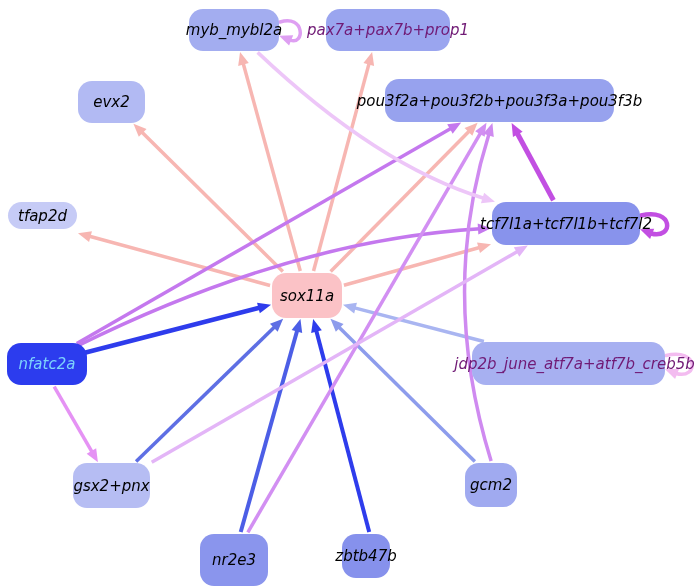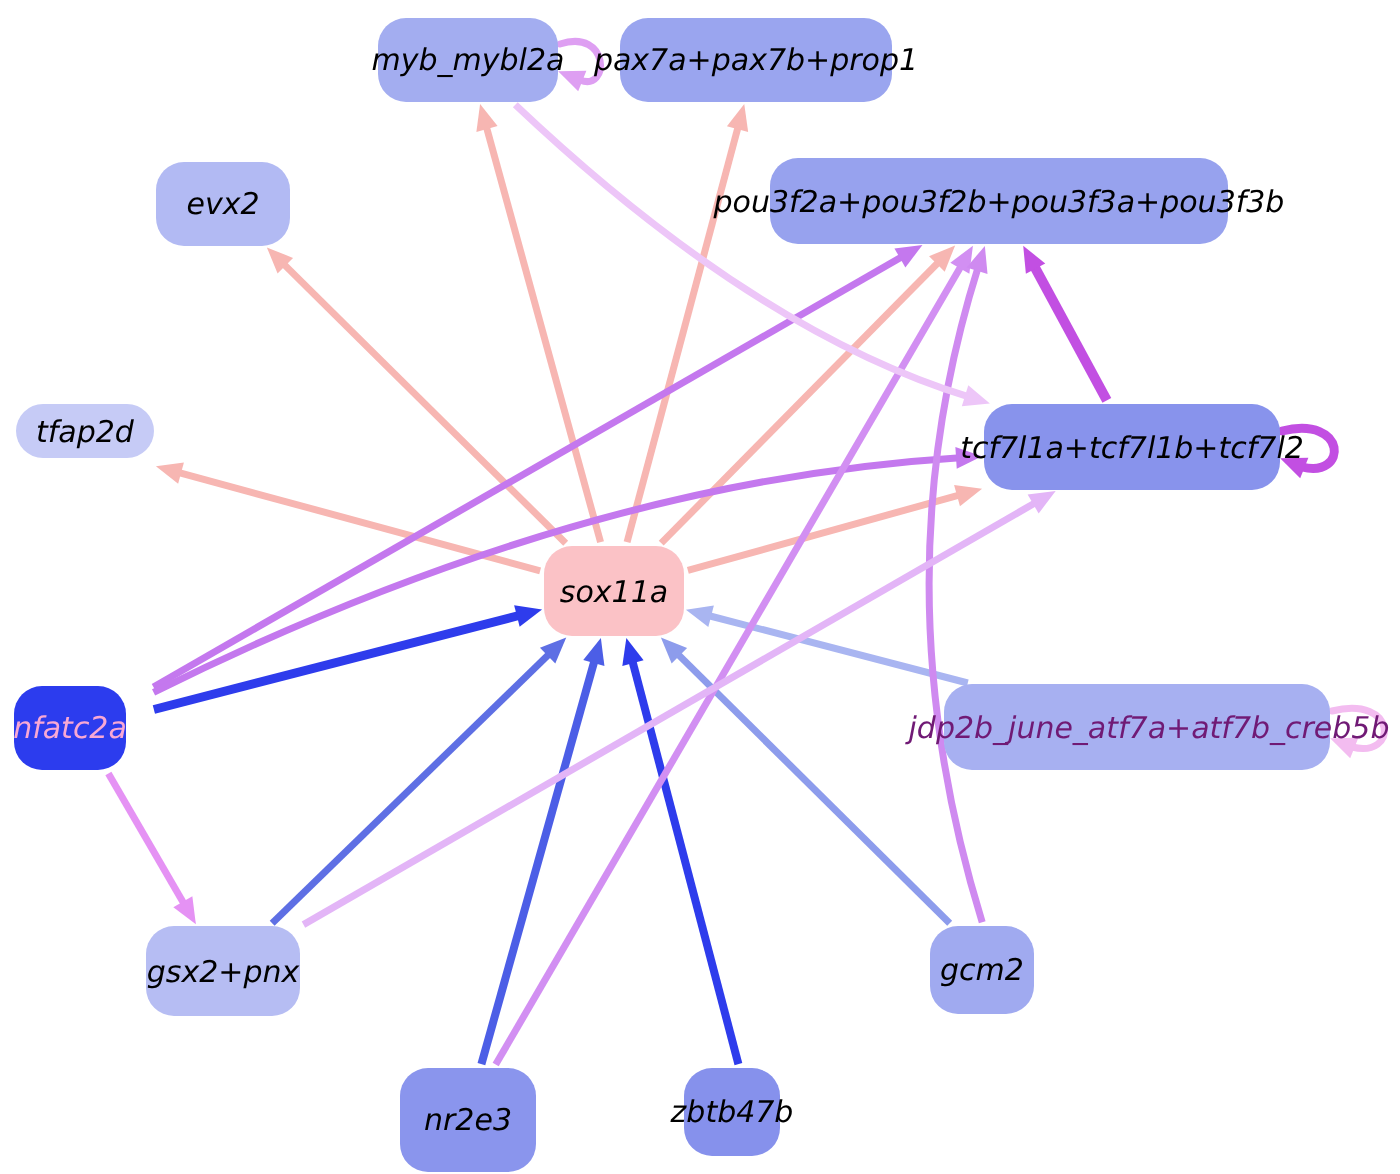--- a/index.html
+++ b/index.html
@@ -73,39 +73,39 @@
       <polygon points="640.0715233091147,229.1286093236459,654.1843690105707,228.85006631638032,650.0990715706755,239.06330991611816" fill="#c24fe2"></polygon>
       <path d="M 280 22 C 305 14 305 46 290 40" stroke="#de9ff2" stroke-width="3.5" fill="none" stroke-linecap="round"></path>
       <polygon points="279.07152330911475,35.6286093236459,293.18436901057066,35.35006631638032,289.0990715706755,45.56330991611817" fill="#de9ff2"></polygon>
       <path d="M 666 355.5 C 699 347.5 699 379.5 676 373.5" stroke="#f3bcf0" stroke-width="3.5" fill="none" stroke-linecap="round"></path>
       <polygon points="665.0715233091147,369.1286093236459,679.1843690105707,368.8500663163803,675.0990715706755,379.0633099161182" fill="#f3bcf0"></polygon>
     </svg>
 
 <div class="node" style="left: 189px; top: 9px; width: 90px; height: 42px; background: rgb(163, 173, 240); color: rgb(0, 0, 0);">
       <span>myb_mybl2a</span>
     </div>
-    <div class="node" style="left: 310px; top: 9px; width: 136px; height: 42px; background: rgb(154, 165, 239); color: #000000;">
+    <div class="node" style="left: 326px; top: 9px; width: 124px; height: 42px; background: rgb(154, 165, 239); color: #701a75;">
       <span>pax7a+pax7b+prop1</span>
     </div>
     <div class="node" style="left: 78px; top: 81px; width: 67px; height: 42px; background: rgb(178, 186, 243); color: rgb(0, 0, 0);">
       <span>evx2</span>
     </div>
     <div class="node" style="left: 385px; top: 79px; width: 229px; height: 43px; background: rgb(151, 162, 238); color: rgb(0, 0, 0);">
       <span>pou3f2a+pou3f2b+pou3f3a+pou3f3b</span>
     </div>
     <div class="node" style="left: 8px; top: 202px; width: 69px; height: 27px; background: rgb(198, 203, 246); color: rgb(0, 0, 0);">
       <span>tfap2d</span>
     </div>
     <div class="node" style="left: 492px; top: 202px; width: 148px; height: 43px; background: rgb(136, 147, 236); color: rgb(0, 0, 0);">
       <span>tcf7l1a+tcf7l1b+tcf7l2</span>
     </div>
     <div class="node" style="left: 272px; top: 273px; width: 70px; height: 45px; background: rgb(251, 194, 198); color: rgb(0, 0, 0);">
       <span>sox11a</span>
     </div>
-    <div class="node" style="left: 7px; top: 343px; width: 56px; height: 42px; background: rgb(44, 60, 238); color: #f9a8d4;">
+    <div class="node" style="left: 7px; top: 343px; width: 80px; height: 42px; background: rgb(44, 60, 238); color: #7dd3fc;">
       <span>nfatc2a</span>
     </div>
     <div class="node" style="left: 472px; top: 342px; width: 193px; height: 43px; background: rgb(167, 176, 241); color: #701a75; padding-left: 12px;">
       <span>jdp2b_june_atf7a+atf7b_creb5b</span>
     </div>
     <div class="node" style="left: 73px; top: 463px; width: 77px; height: 45px; background: rgb(182, 189, 243); color: rgb(0, 0, 0);">
       <span>gsx2+pnx</span>
     </div>
     <div class="node" style="left: 465px; top: 463px; width: 52px; height: 44px; background: rgb(160, 170, 240); color: rgb(0, 0, 0);">
       <span>gcm2</span>

